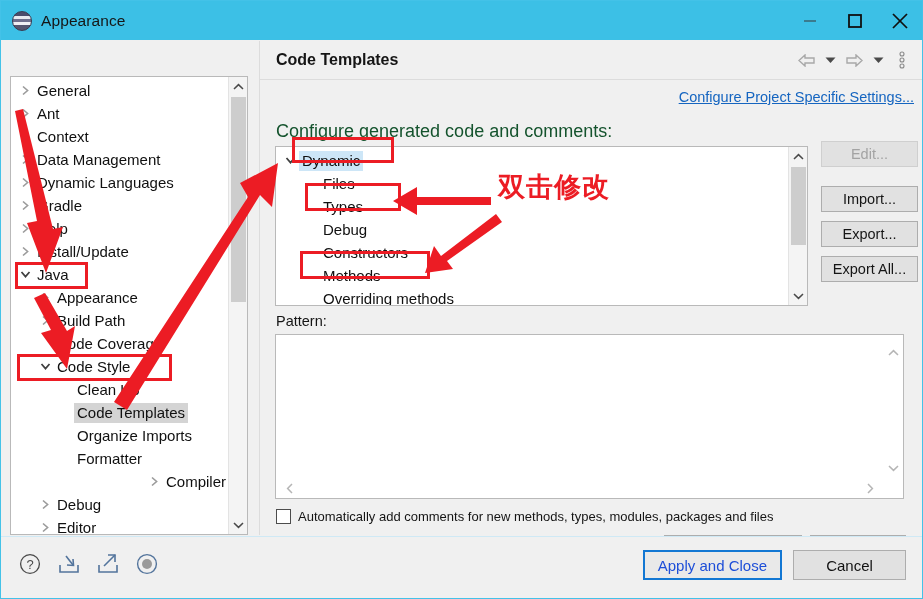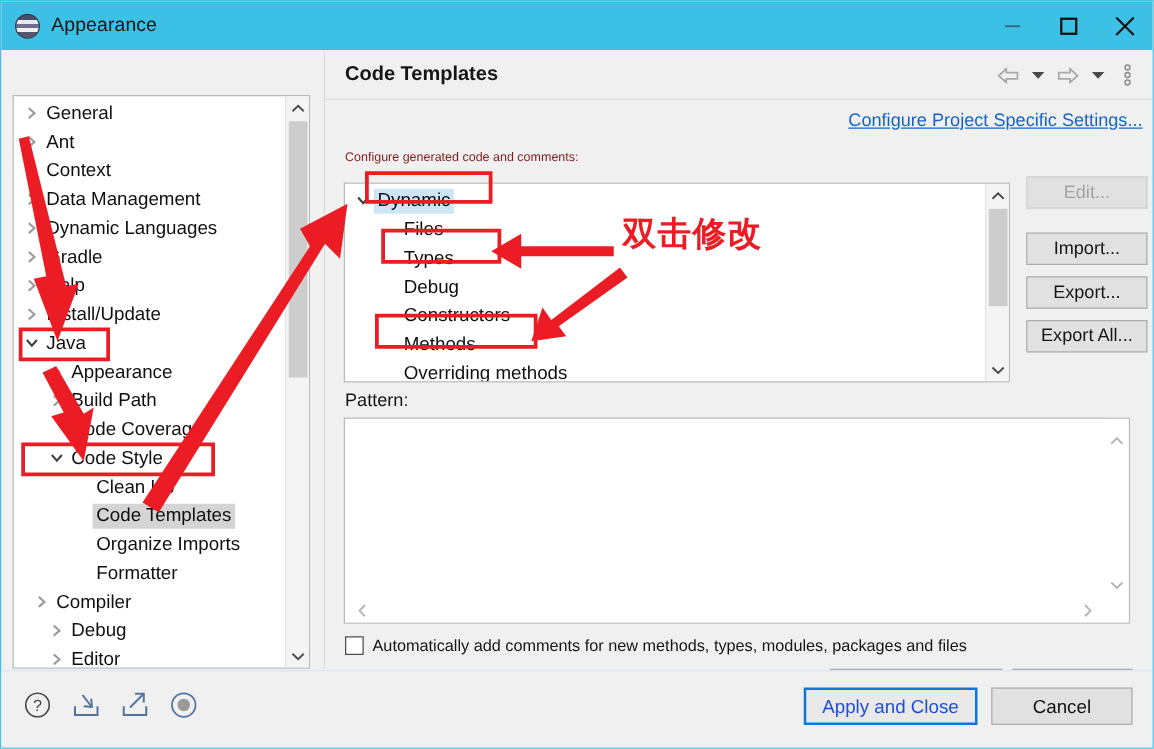--- a/index.html
+++ b/index.html
@@ -66,21 +66,21 @@
   }
   .page-head{
     position:relative;height:38px;border-bottom:1px solid #dcdcdc;
     display:flex;align-items:center;
   }
   .page-title{font-size:16px;font-weight:bold;color:#151515;margin-left:16px;}
   .head-tools{position:absolute;right:10px;top:0;height:38px;display:flex;align-items:center;gap:4px;}
   .head-tools .t{display:flex;align-items:center;justify-content:center;width:20px;height:20px;}
   .link-row{position:absolute;right:8px;top:48px;}
   .proj-link{font-size:14.5px;color:#1565c0;text-decoration:underline;cursor:pointer;}
-  .cfg-label{position:absolute;left:16px;top:80px;font-size:10px;color:#7f1d1d;}
+  .cfg-label{position:absolute;left:16px;top:80px;font-size:18px;color:#14532d;}
   .tmpl-box{
     position:absolute;left:15px;top:105px;width:533px;height:160px;
     background:#fff;border:1px solid #b9b9b9;box-sizing:border-box;overflow:hidden;
   }
   .tmpl-list{position:absolute;left:0;top:2px;width:512px;}
   .tmpl-item{height:23px;display:flex;align-items:center;font-size:15px;color:#101010;white-space:nowrap;}
   .tmpl-item .twisty{width:17px;flex:0 0 17px;display:flex;align-items:center;justify-content:center;}
   .tmpl-item .lbl{padding:0 3px;line-height:20px;}
   .tmpl-item.sel .lbl{background:#cde6f7;}
   .side-btns{position:absolute;left:561px;top:100px;width:97px;}
@@ -279,21 +279,21 @@
           <span class="lbl">Code Templates</span>
         </div>
         <div class="tree-item" style="padding-left: 46px;">
           <span class="twisty"></span>
           <span class="lbl">Organize Imports</span>
         </div>
         <div class="tree-item" style="padding-left: 46px;">
           <span class="twisty"></span>
           <span class="lbl">Formatter</span>
         </div>
-        <div class="tree-item" style="padding-left: 14px;">
+        <div class="tree-item" style="padding-left: 26px; justify-content: flex-end;">
           <span class="twisty">
             <svg width="9" height="11" viewBox="0 0 9 11">
               <polyline points="2,1.5 6.6,5.5 2,9.5" fill="none" stroke="#9b9b9b" stroke-width="1.6"></polyline>
             </svg>
           </span>
           <span class="lbl">Compiler</span>
         </div>
         <div class="tree-item" style="padding-left: 26px;">
           <span class="twisty">
             <svg width="9" height="11" viewBox="0 0 9 11">

